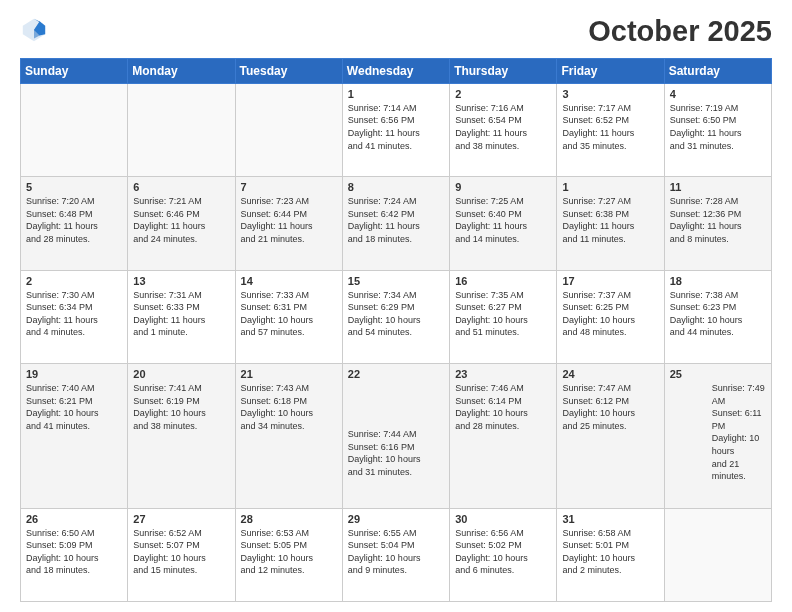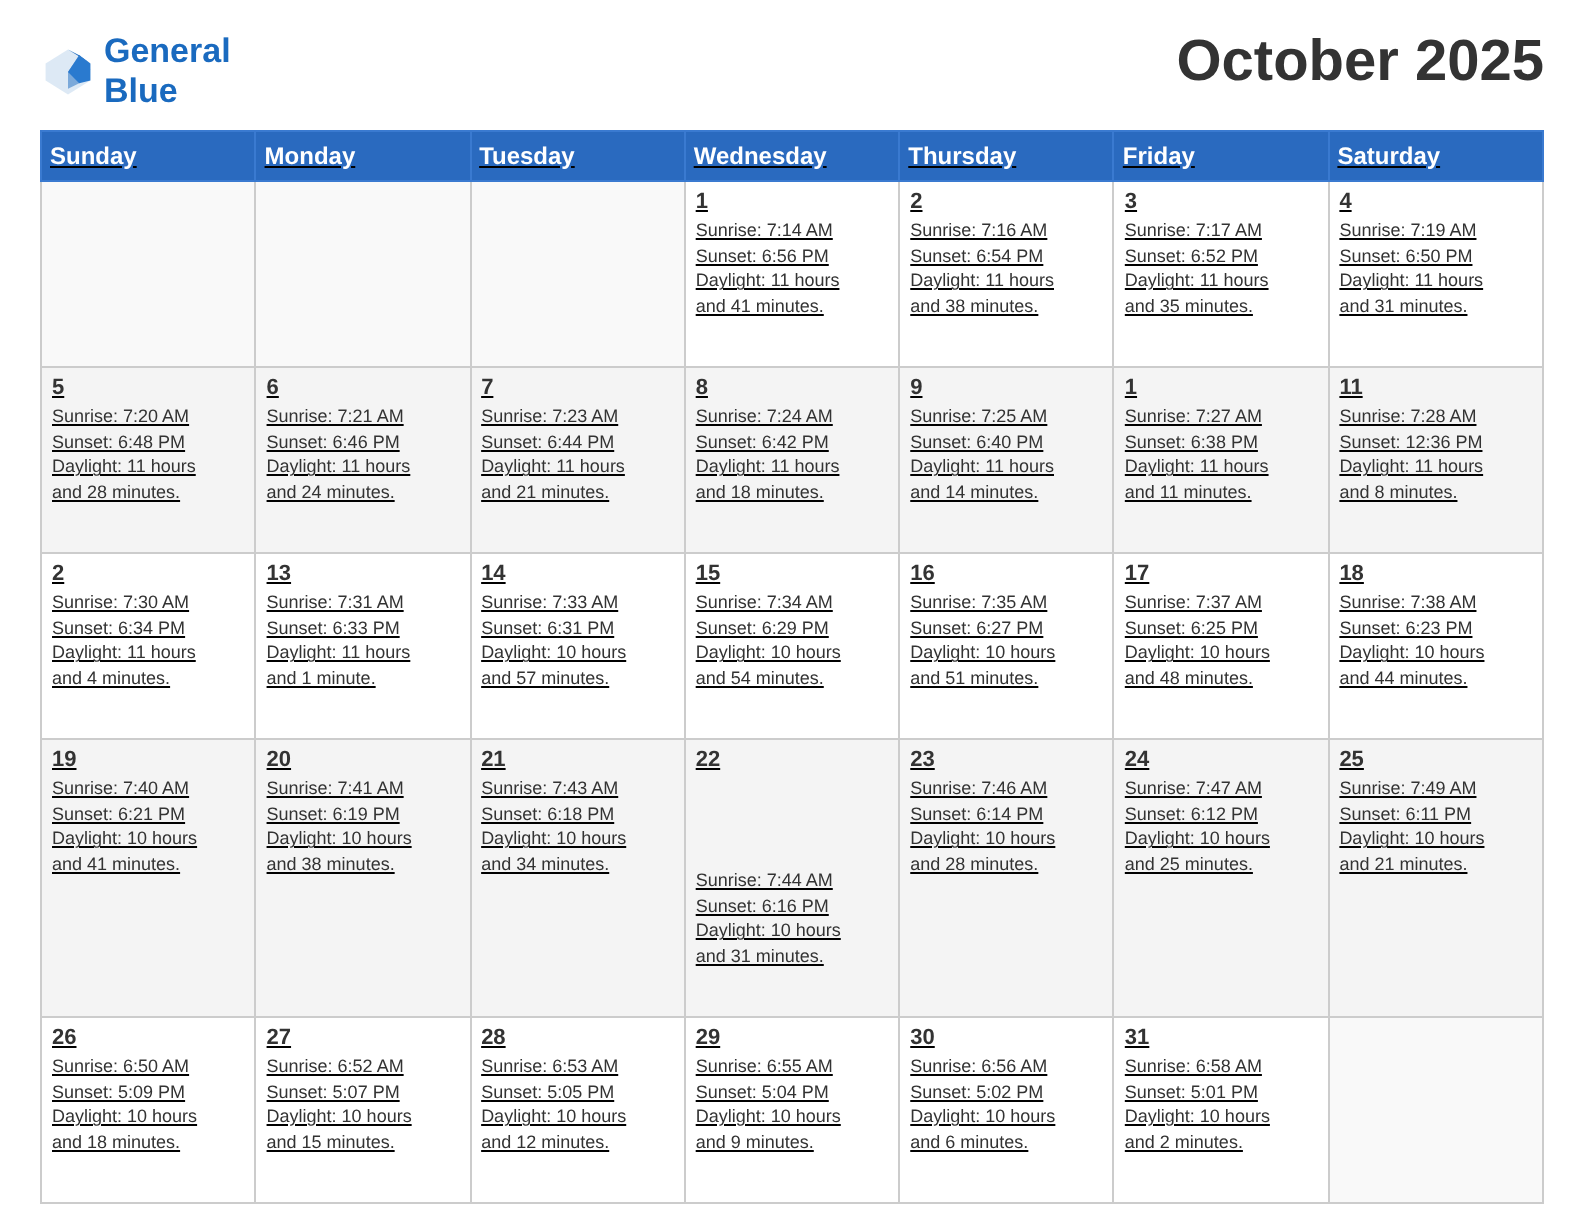--- a/index.html
+++ b/index.html
@@ -44,21 +44,20 @@
     .location {
       font-size: 15px;
       color: #555;
     }
     .calendar {
       flex: 1;
       border: 1px solid #ccc;
       border-collapse: collapse;
       width: 100%;
       table-layout: fixed;
-      text-decoration: underline;
     }
     .calendar th {
       background: #2a6abf;
       color: #fff;
       font-size: 12px;
       font-weight: bold;
       padding: 5px 4px;
       text-align: left;
       border: 1px solid #3a7ad0;
     }
@@ -96,26 +95,20 @@
 
 <div class="page">
   <div class="header">
     <div class="logo">
       <svg class="logo-icon" viewBox="0 0 40 40" xmlns="http://www.w3.org/2000/svg">
         <polygon points="20,4 36,14 36,26 20,36 4,26 4,14" fill="#1a6abf" opacity="0.15"></polygon>
         <polygon points="28,8 36,18 28,28 20,32 20,20 28,8" fill="#1a6abf" opacity="0.5"></polygon>
         <polygon points="20,4 36,14 28,8" fill="#1a6abf"></polygon>
         <polygon points="28,8 36,14 36,26 28,28 20,20 28,8" fill="#2a7acf"></polygon>
       </svg>
-      <div>
-        <div style="font-size:17px;font-weight:bold;color:#333;line-height:1.15;">
-          <span style="color:#1a6abf;">General</span>
-        </div>
-        <div style="font-size:17px;font-weight:bold;color:#1a6abf;line-height:1.15;">Blue</div>
-      </div>
     </div>
     <div class="title-block">
       <div class="month-title">October 2025</div>
     </div>
   </div>
 
   <table class="calendar">
     <thead>
       <tr>
 
@@ -302,21 +295,21 @@
           </td>
           <td>
             <div class="day-num">24</div>
             <div class="day-info" style="white-space: pre-line;">Sunrise: 7:47 AM
 Sunset: 6:12 PM
 Daylight: 10 hours
 and 25 minutes.</div>
           </td>
           <td>
             <div class="day-num">25</div>
-            <div class="day-info" style="white-space: pre-line;">Sunrise: 7:49 AM
+            <div class="day-info" style="white-space: pre-line; margin-left: 42px;">Sunrise: 7:49 AM
 Sunset: 6:11 PM
 Daylight: 10 hours
 and 21 minutes.</div>
           </td>
         </tr>
         <tr>
           <td>
             <div class="day-num">26</div>
             <div class="day-info" style="white-space: pre-line;">Sunrise: 6:50 AM
 Sunset: 5:09 PM

